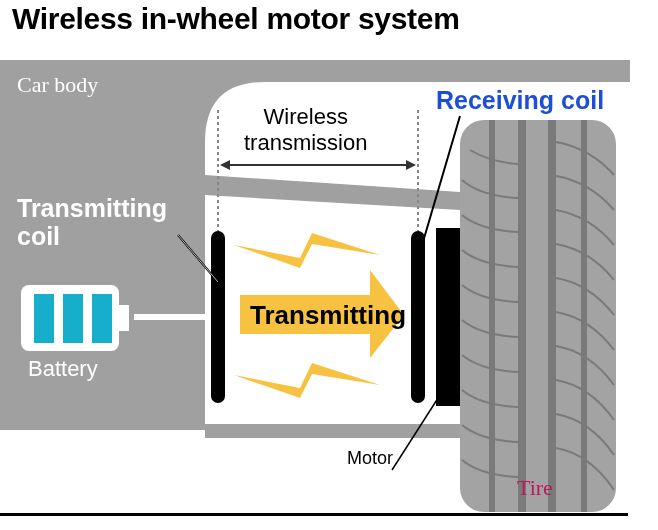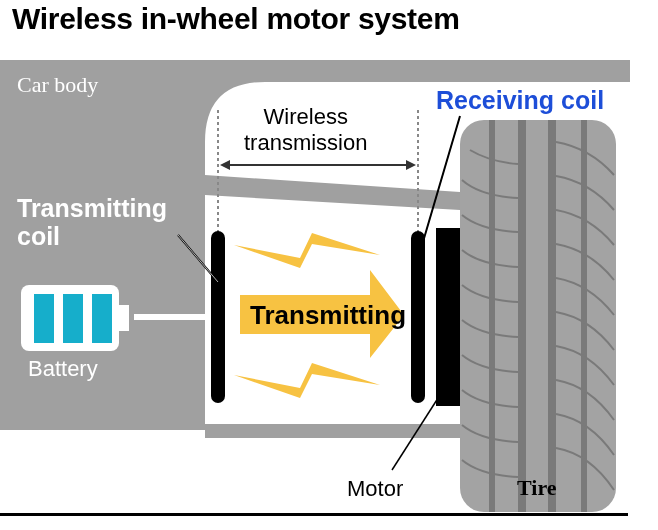--- a/index.html
+++ b/index.html
@@ -6,22 +6,22 @@
   body { width: 658px; height: 530px; position: relative; overflow: hidden; font-family: "Liberation Sans", sans-serif; }
   .title { position: absolute; left: 12px; top: 2px; font-size: 30px; font-weight: bold; color: #000; letter-spacing: -0.3px; white-space: nowrap; }
   svg.diagram { position: absolute; left: 0; top: 0; }
   .lbl { position: absolute; white-space: nowrap; }
   .carbody { left: 17px; top: 72px; font-family: "Liberation Serif", serif; font-weight: normal; font-size: 22px; color: #fff; }
   .wireless { left: 244px; top: 104px; font-size: 22px; color: #000; line-height: 26px; text-align: center; }
   .recv { left: 436px; top: 86px; font-size: 25px; font-weight: bold; color: #1d4ed8; }
   .trans { left: 17px; top: 194px; font-size: 25px; font-weight: bold; color: #fff; line-height: 28px; }
   .battery { left: 28px; top: 356px; font-size: 22px; color: #fff; }
   .elec { left: 250px; top: 300px; font-size: 26px; font-weight: bold; color: #000; }
-  .motor { left: 347px; top: 476px; font-size: 22px; color: #000; }
-  .tire { left: 517px; top: 475px; font-family: "Liberation Serif", serif; font-weight: bold; font-size: 22px; color: #000000; }
+  .motor { left: 347px; top: 448px; font-size: 18px; color: #000; }
+  .tire { left: 517px; top: 475px; font-family: "Liberation Serif", serif; font-weight: normal; font-size: 22px; color: #be185d; }
 </style>
 </head>
 <body>
 
 <div class="title">Wireless in-wheel motor system</div>
 
 <svg class="diagram" width="658" height="530" viewBox="0 0 658 530">
 
   <path d="M0 60 H630 V82 H265 Q205 82 205 142 V430 H0 Z" fill="#a0a0a0"></path>
 

